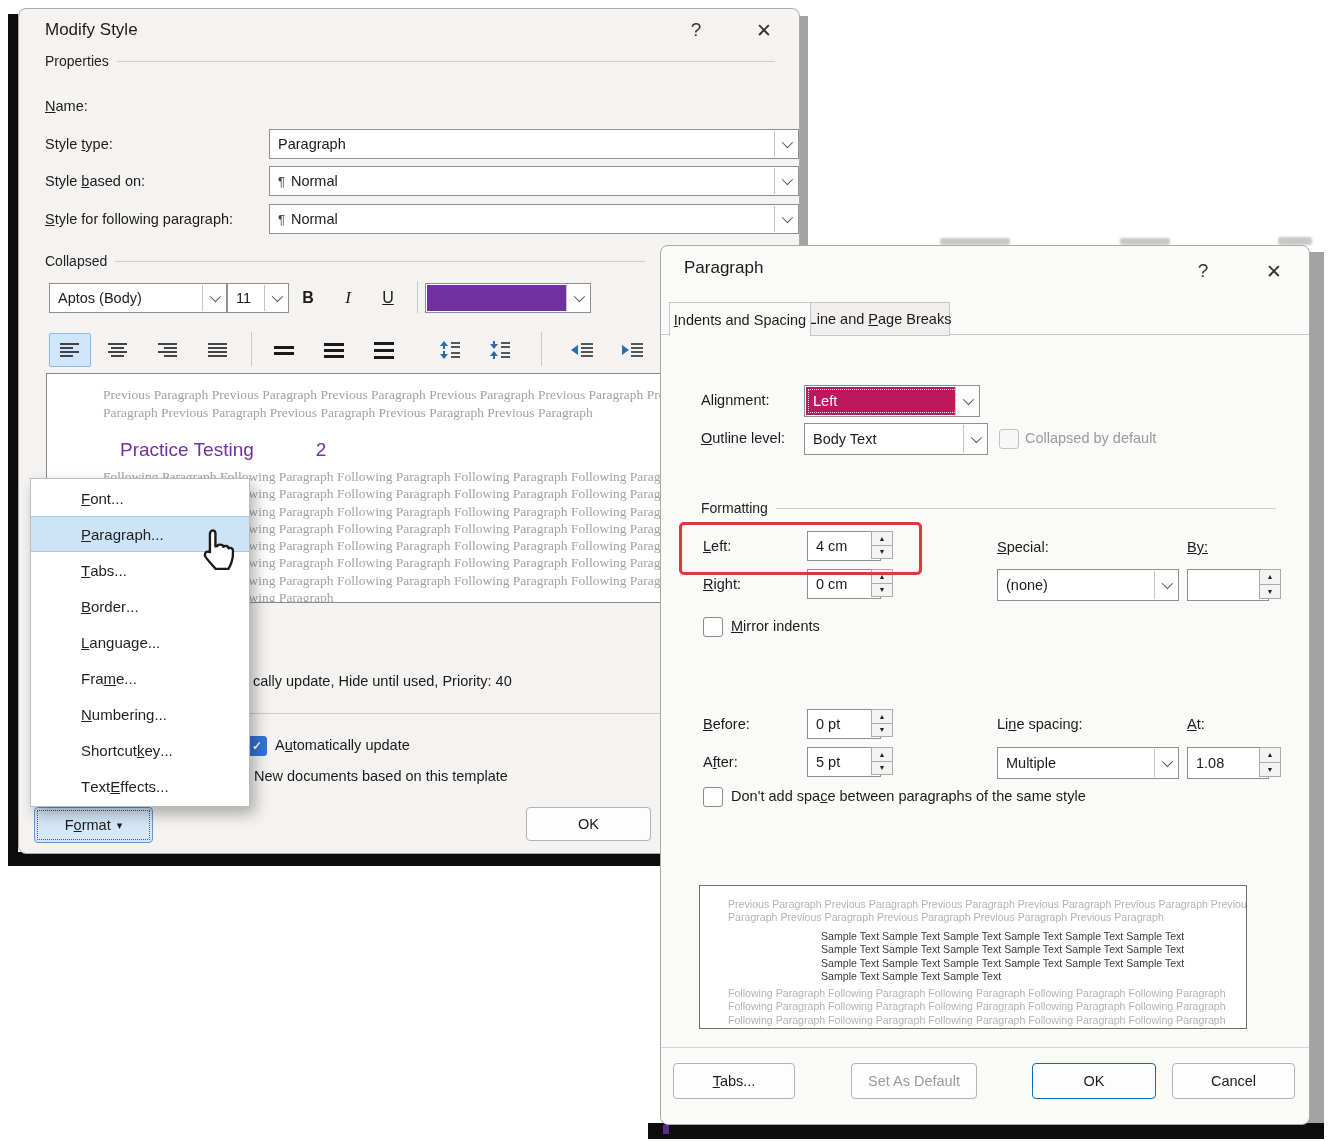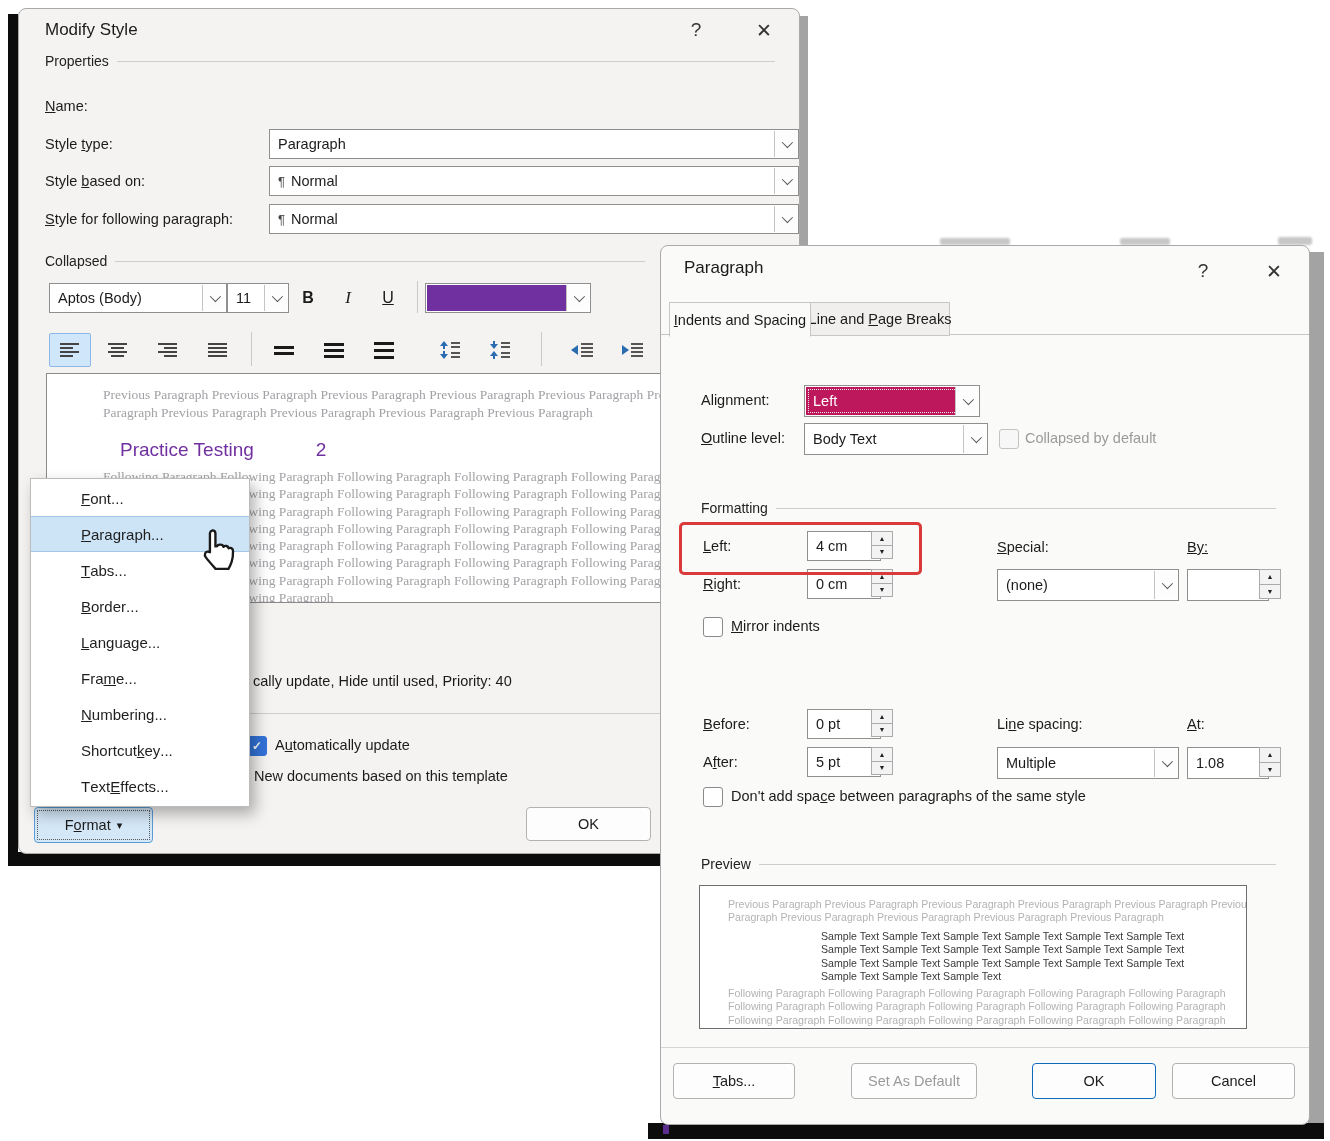--- a/index.html
+++ b/index.html
@@ -487,24 +487,20 @@
     <div class="field" style="left:526px;top:501px;width:72px;height:30px;">
       <span>1.08</span>
     </div>
     <div class="spinner" style="left:598px;top:501px;height:30px;">
       <div class="spinbtn">▲</div>
       <div class="spinbtn">▼</div>
     </div>
     <div class="checkbox" style="left:42px;top:541px;"></div>
     <div class="lbl" style="left:70px;top:542px;"><span>D</span><span>o</span><span>n</span><span>'</span><span>t</span><span> </span><span>a</span><span>d</span><span>d</span><span> </span><span>s</span><span>p</span><span>a</span><span style="text-decoration: underline;">c</span><span>e</span><span> </span><span>b</span><span>e</span><span>t</span><span>w</span><span>e</span><span>e</span><span>n</span><span> </span><span>p</span><span>a</span><span>r</span><span>a</span><span>g</span><span>r</span><span>a</span><span>p</span><span>h</span><span>s</span><span> </span><span>o</span><span>f</span><span> </span><span>t</span><span>h</span><span>e</span><span> </span><span>s</span><span>a</span><span>m</span><span>e</span><span> </span><span>s</span><span>t</span><span>y</span><span>l</span><span>e</span></div>
 
-    <div class="group" style="left:40px;top:610px;width:575px;">
-      <span>Preview</span>
-        <div class="gline"></div>
-    </div>
     <div class="abs" style="left:38px;top:639px;width:546px;height:142px;background:#fff;border:1px solid #6e6e6e;overflow:hidden;">
       <div style="position:absolute;left:28px;top:12px;">
         <div class="pprev">Previous Paragraph Previous Paragraph Previous Paragraph Previous Paragraph Previous Paragraph Previous</div>
         <div class="pprev">Paragraph Previous Paragraph Previous Paragraph Previous Paragraph Previous Paragraph</div>
       </div>
       <div style="position:absolute;left:121px;top:44px;">
         <div class="pprev black">Sample Text Sample Text Sample Text Sample Text Sample Text Sample Text</div>
         <div class="pprev black">Sample Text Sample Text Sample Text Sample Text Sample Text Sample Text</div>
         <div class="pprev black">Sample Text Sample Text Sample Text Sample Text Sample Text Sample Text</div>
         <div class="pprev black">Sample Text Sample Text Sample Text</div>

